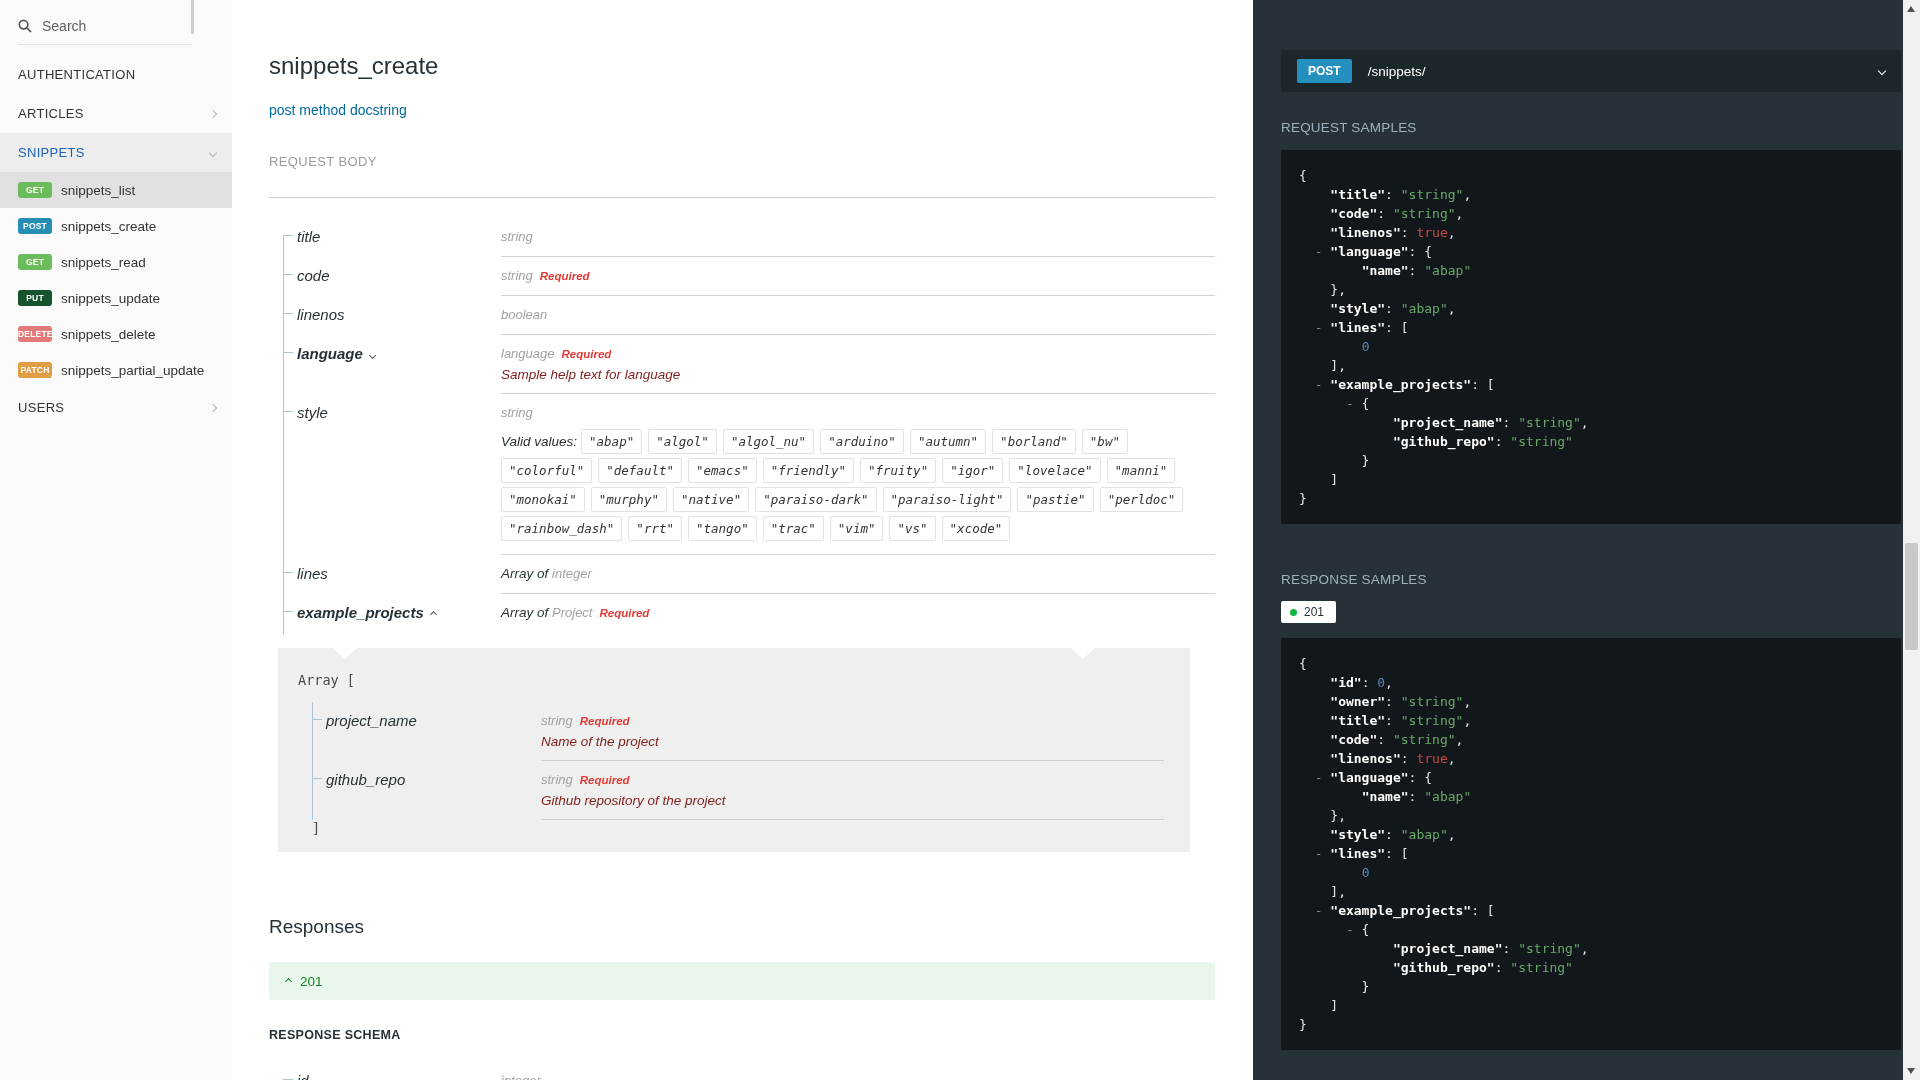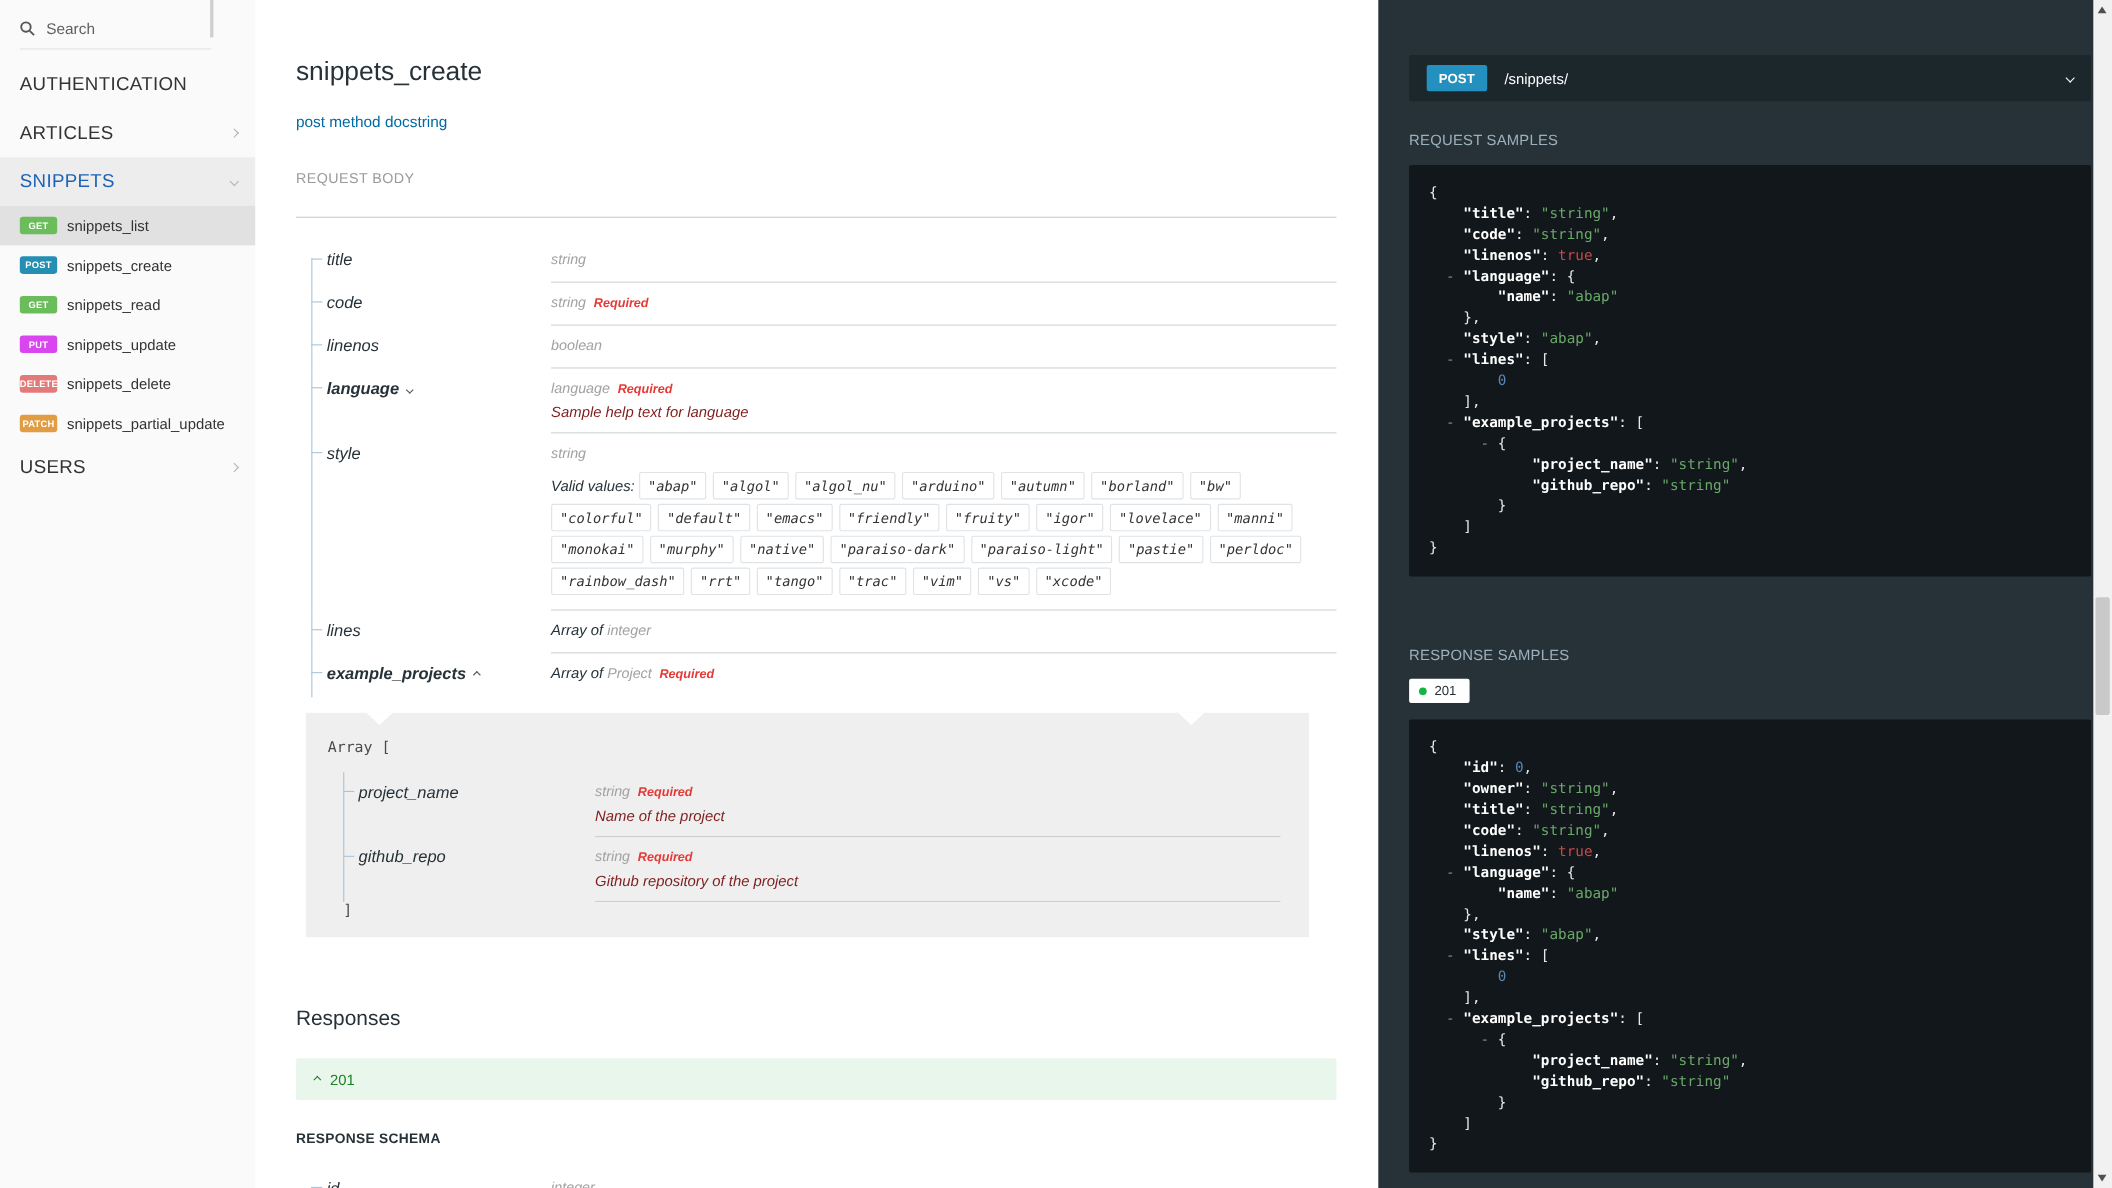--- a/index.html
+++ b/index.html
@@ -9,21 +9,21 @@
 
   
   .sidebar { width:232px; height:1080px; background:#fafafa; flex:0 0 232px; position:relative; padding-top:10px; }
   .side-thumb { position:absolute; left:191px; top:0; width:3px; height:34px; background:#cfcfcf; }
   .search-row { display:flex; align-items:center; padding:8px 18px 10px 18px; }
   .search-row svg { margin-right:10px; }
   .search-text { font-size:14px; color:#616161; }
   .search-line { margin-left:18px; width:174px; border-bottom:1px solid #e2e2e2; }
   .menu { margin-top:10px; }
   .msection { display:flex; align-items:center; justify-content:space-between;
-              padding:12px 16px 12px 18px; font-size:17px; letter-spacing:.3px;
+              padding:12px 16px 12px 18px; font-size:13px; letter-spacing:.3px;
               color:#333; cursor:pointer; }
   .msection.active { background:#ededed; color:#1c63b7; }
   .mitems { }
   .mitem { display:flex; align-items:center; padding:10px 10px 10px 18px; font-size:13.5px; color:#333; cursor:pointer; }
   .mitem.active { background:#e1e1e1; }
   .op-badge { display:inline-block; width:34px; text-align:center; padding:3px 0;
               border-radius:3px; color:#fff; font-size:8.5px; font-weight:bold;
               letter-spacing:.2px; margin-right:9px; flex:0 0 34px; }
   .chev { display:inline-block; width:6px; height:6px; border-left:1.5px solid currentColor;
           border-top:1.5px solid currentColor; }
@@ -82,21 +82,21 @@
 
   
   .rpanel { width:667px; flex:0 0 667px; height:1080px; background:#263238; padding:0 19px 0 28px; overflow:hidden; }
   .endpoint-bar { margin-top:50px; height:42px; background:#1c272c; border-radius:2px;
                   display:flex; align-items:center; padding:0 16px; cursor:pointer; }
   .http-badge { background:#2490bf; color:#fff; font-size:12px; font-weight:bold;
                 padding:5px 11px; border-radius:2px; margin-right:16px; }
   .endpoint-path { color:#fff; font-size:13.5px; }
   .endpoint-bar .chev { margin-left:auto; color:#fff; width:6px; height:6px; }
   .samples-label { margin-top:28px; font-size:13.5px; color:#9cb1bb; letter-spacing:.2px; }
-  .samples-label.resp { margin-top:64px; }
+  .samples-label.resp { margin-top:48px; }
   .code-block { margin-top:15px; background:#11171a; border-radius:2px; padding:16px 18px;
                 font-family:"DejaVu Sans Mono", monospace; font-size:13px; line-height:19px;
                 color:#e8e8e8; }
   .code-block .cl { white-space:pre; }
   .tk { color:#ffffff; font-weight:bold; }
   .ts { color:#6aa86a; }
   .tb { color:#c74a48;text-align:center; }
   .tn { color:#5c86b5; }
   .td { color:#7d8c93; }
   .status-tab { display:inline-flex; align-items:center; margin-top:14px; background:#fff;
@@ -144,21 +144,21 @@
           </div>
           <div class="mitem">
             <span class="op-badge" style="background: rgb(36, 143, 178);">POST</span>
             <span>snippets_create</span>
           </div>
           <div class="mitem">
             <span class="op-badge" style="background: rgb(107, 189, 91);">GET</span>
             <span>snippets_read</span>
           </div>
           <div class="mitem">
-            <span class="op-badge" style="background: #d946ef;">PUT</span>
+            <span class="op-badge" style="background: #14532d;">PUT</span>
             <span>snippets_update</span>
           </div>
           <div class="mitem">
             <span class="op-badge" style="background: rgb(226, 122, 122);">DELETE</span>
             <span>snippets_delete</span>
           </div>
           <div class="mitem">
             <span class="op-badge" style="background: rgb(224, 157, 67);">PATCH</span>
             <span>snippets_partial_update</span>
           </div>

